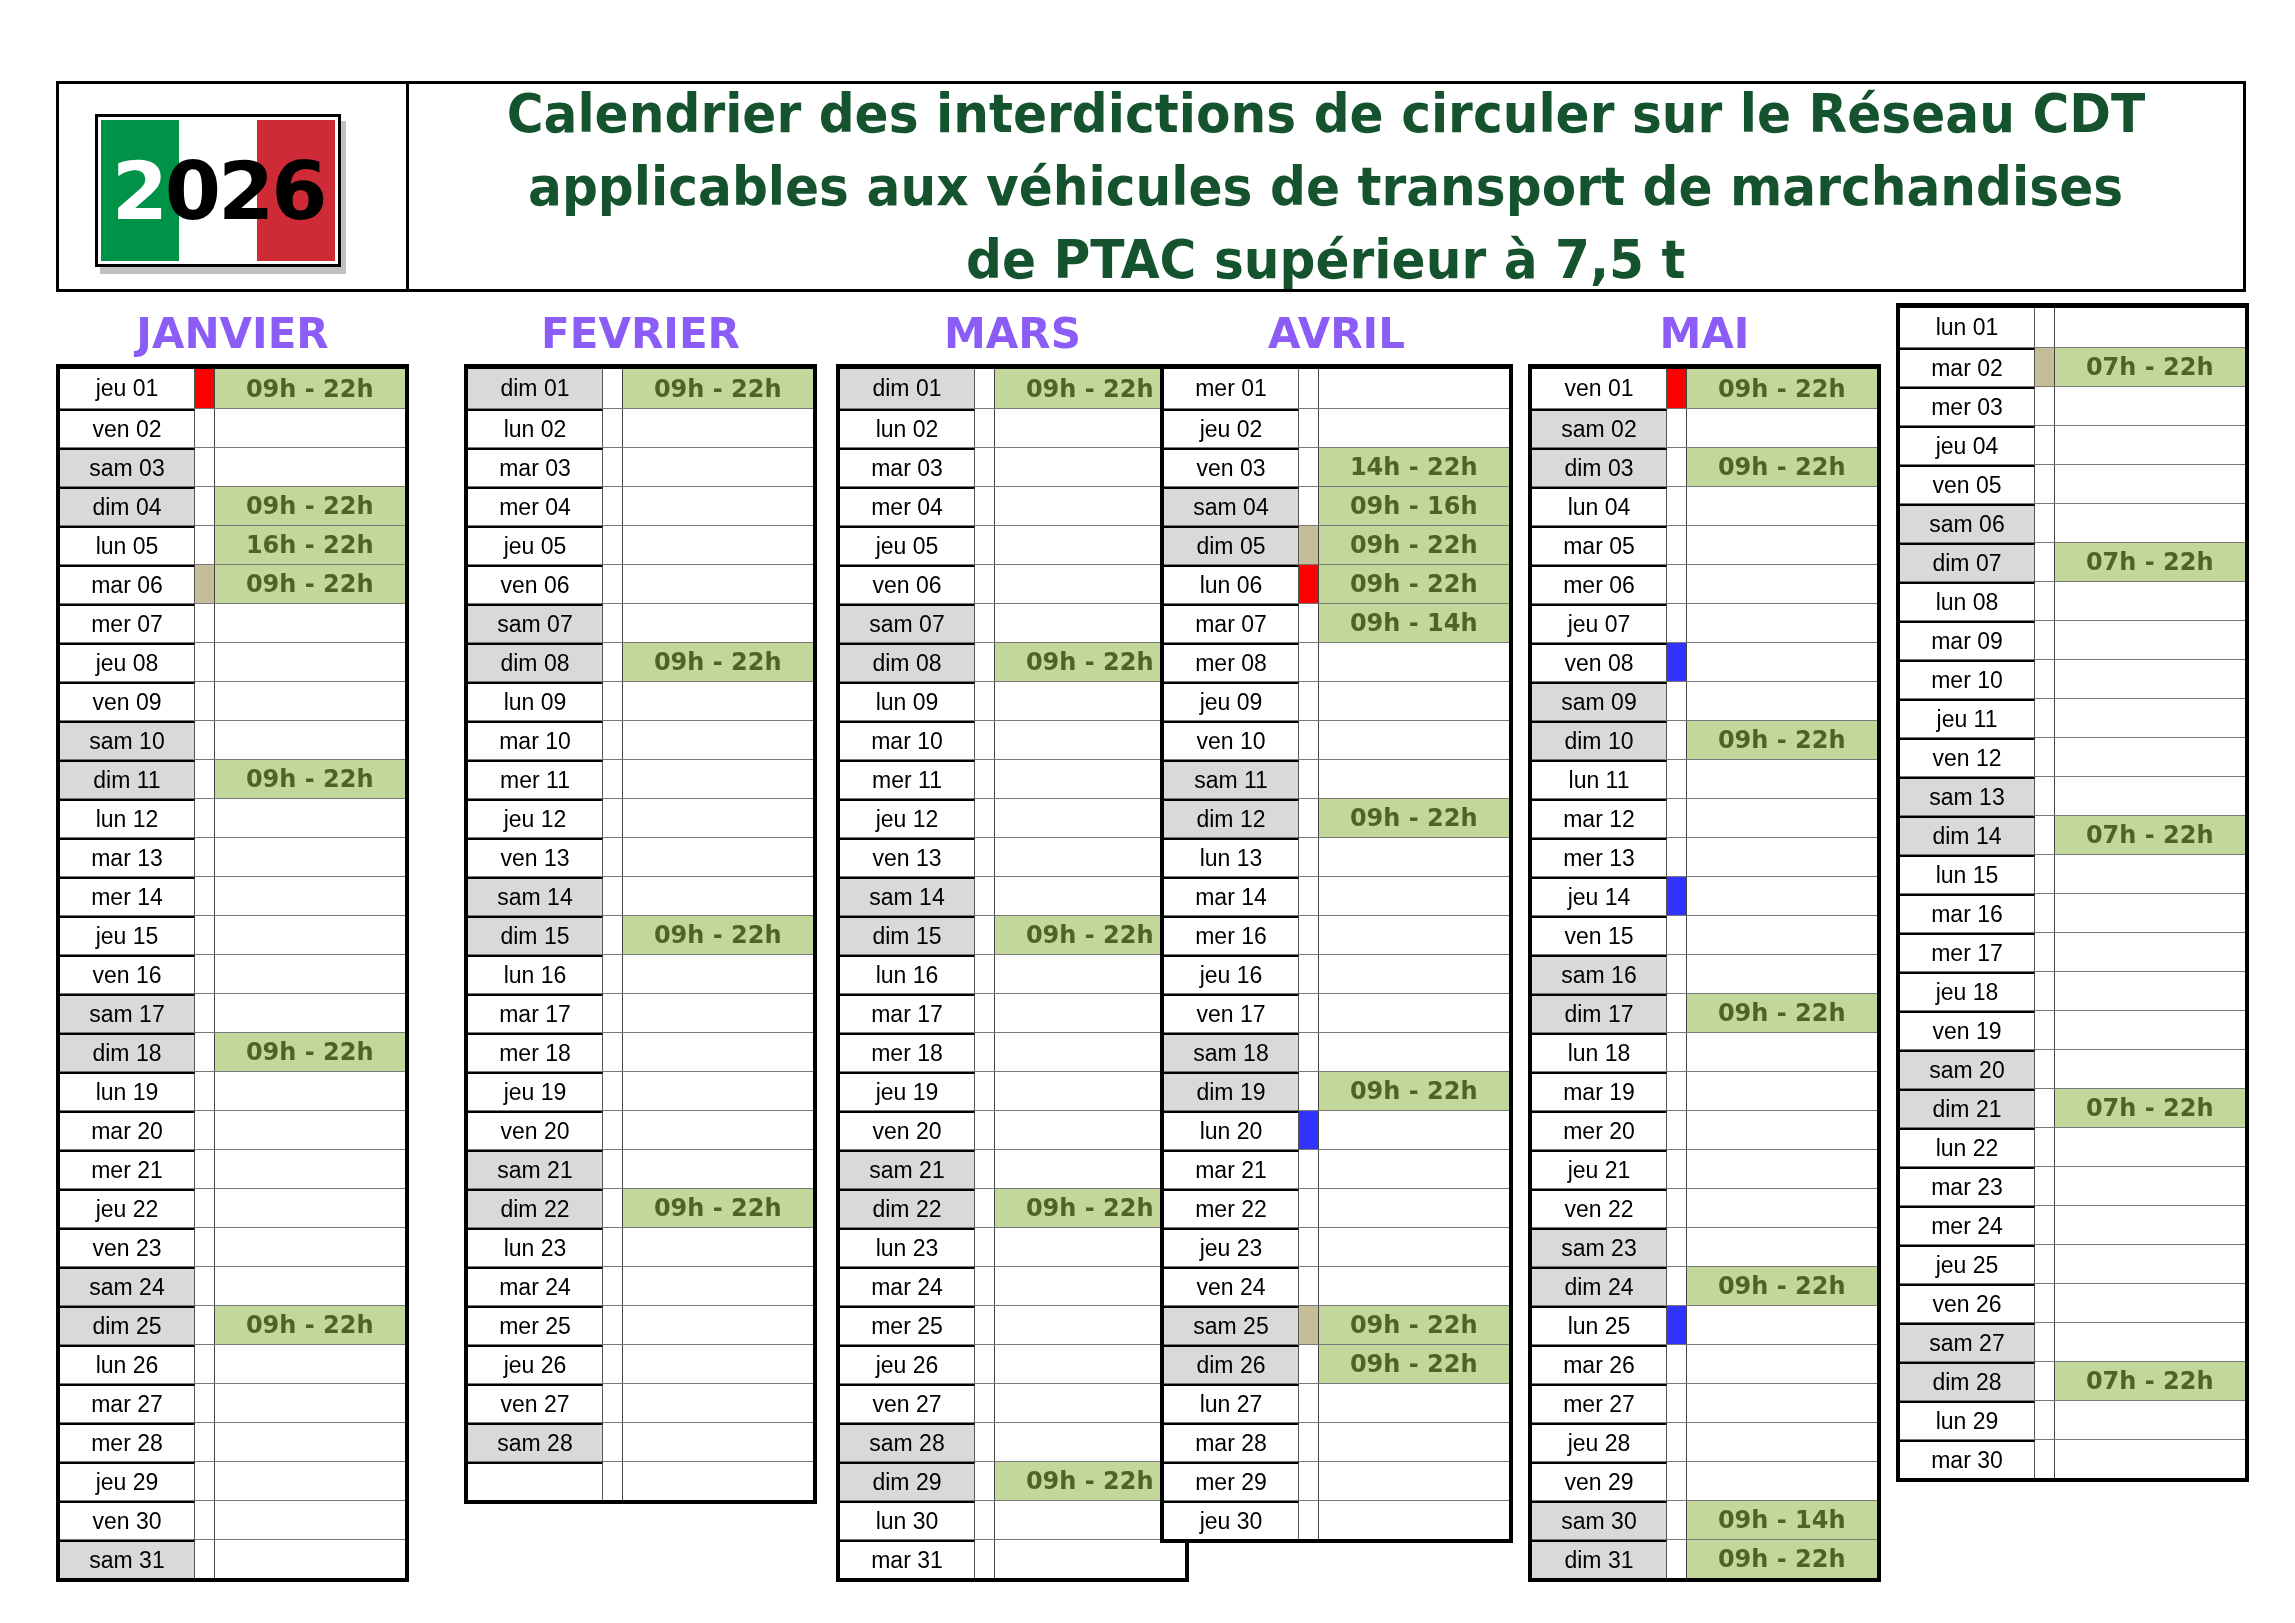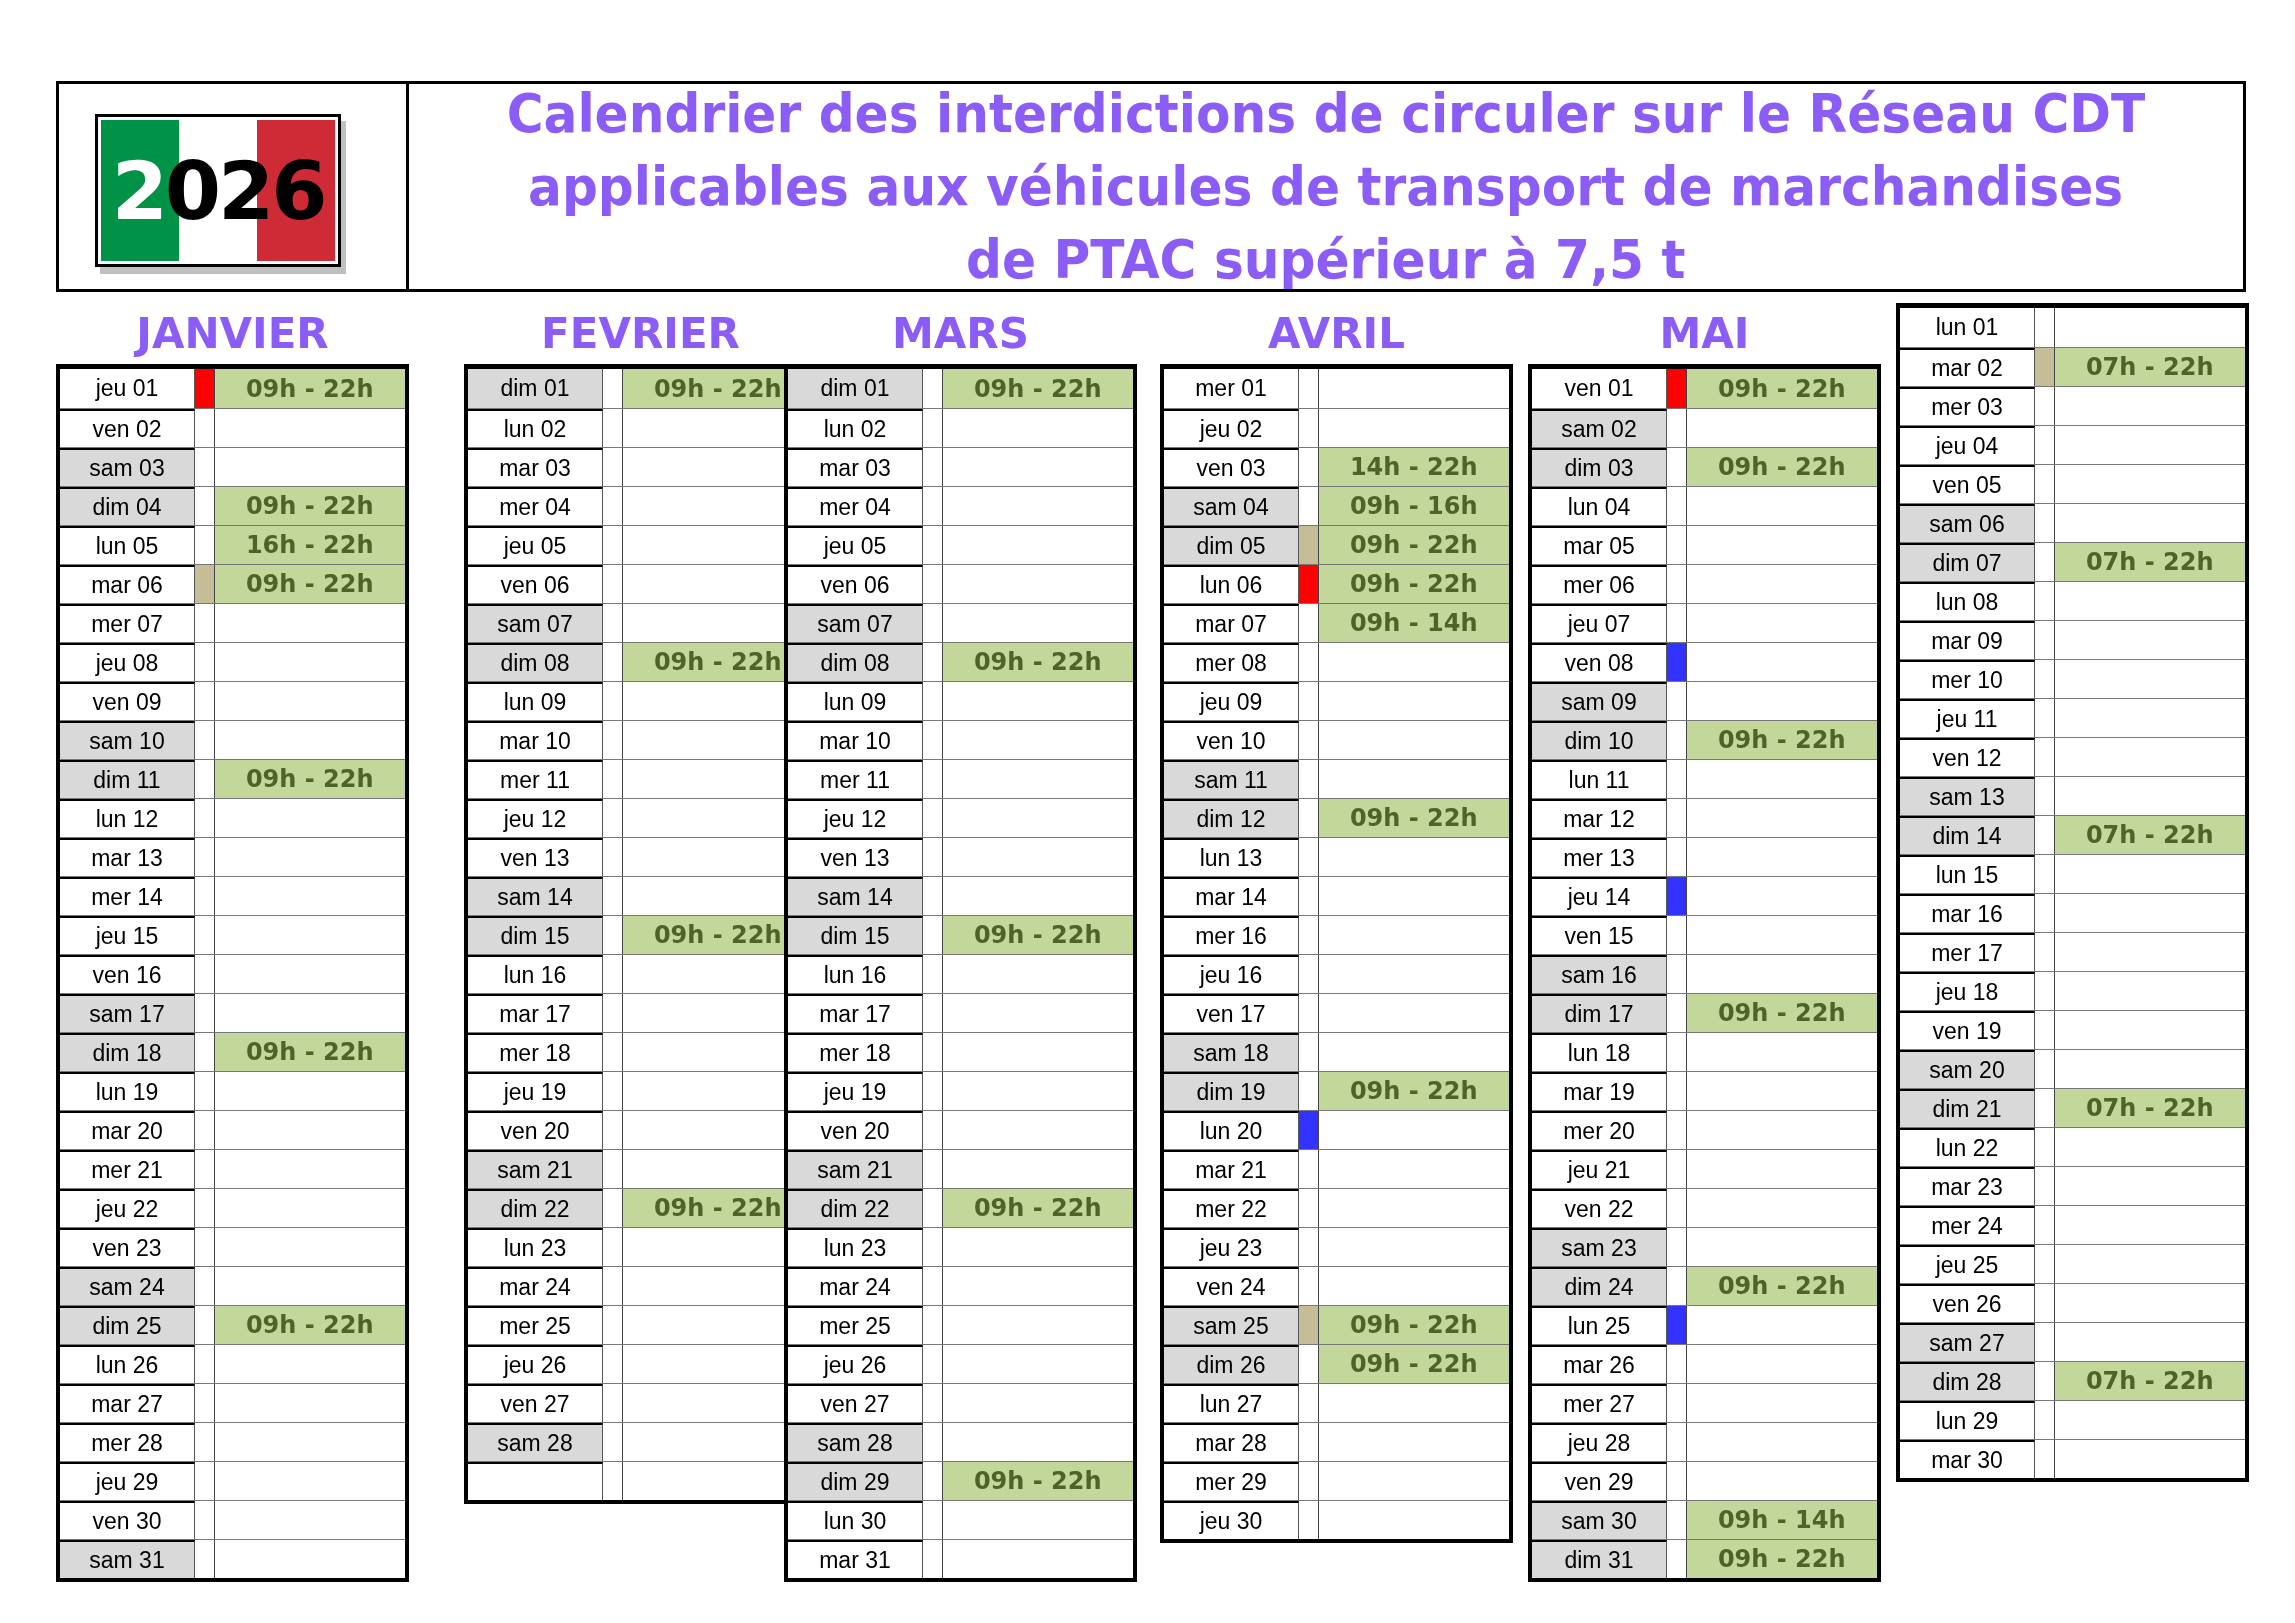--- a/index.html
+++ b/index.html
@@ -8,21 +8,21 @@
   .header-divider { position:absolute; left:347px; top:0; width:2.7px; height:100%; background:#000; }
   .logo-wrap { position:absolute; left:36px; top:30px; width:246px; height:153px; }
   .logo-shadow { position:absolute; left:5.4px; top:6.5px; width:246px; height:153px; background:#c0c0c0; }
   .logo { position:absolute; left:0; top:0; width:246px; height:153px; border:3.2px solid #000; background:#fff; box-sizing:border-box; }
   .flag { position:absolute; left:3.2px; top:3.2px; right:3.2px; bottom:3.2px; display:flex; }
   .flag .g { flex:1; background:#009246; }
   .flag .w { flex:1; background:#fff; }
   .flag .r { flex:1; background:#ce2b37; }
   .logo-year { position:absolute; left:0; top:0; width:100%; height:100%; display:flex; align-items:center; justify-content:center; font-family:"DejaVu Sans", sans-serif; font-weight:bold; font-size:81px; letter-spacing:-3.2px; }
   .logo-year span { display:inline-block; }
-  .title { position:absolute; left:350px; top:0; right:0; height:100%; display:flex; flex-direction:column; justify-content:center; align-items:center; font-family:"DejaVu Sans", sans-serif; font-weight:bold; font-size:54px; line-height:73px; text-align:center; color:#8b5cf6; }
+  .title { position:absolute; left:350px; top:0; right:0; height:100%; display:flex; flex-direction:column; justify-content:center; align-items:center; font-family:"DejaVu Sans", sans-serif; font-weight:bold; font-size:54px; line-height:73px; text-align:center; color:#14532d; }
   .title div { white-space:nowrap; transform:scaleX(0.93); }
   .month { position:absolute; top:303px; width:353px; }
   .month-title { height:61px; line-height:61px; text-align:center; font-family:"DejaVu Sans", sans-serif; font-weight:bold; font-size:42px; color:#8b5cf6; }
   .table { border:4.3px solid #000; border-top-width:5.4px; box-sizing:border-box; background:#c2410c; }
   .row { display:flex; height:39px; border-top:1.1px solid #777; box-sizing:border-box; }
   .row:first-child { border-top:none; }
   .day { width:135px; height:100%; box-sizing:border-box; border-top:2.7px solid #000; display:flex; align-items:center; justify-content:center; font-size:23px; color:#000; background:#fff; border-right:0.8px solid #555; }
   .row:first-child .day { border-top:none; }
   .day.we { background:#d9d9d9; }
   .marker { width:19.5px; height:100%; border-right:0.8px solid #444; box-sizing:border-box; background:#fff; }
@@ -365,21 +365,21 @@
           <div class="marker"></div>
           <div class="hours"></div>
         </div>
         <div class="row blank">
           <div class="day"></div>
           <div class="marker"></div>
           <div class="hours"></div>
         </div>
       </div>
     </div>
-    <div class="month" style="left: 784px;">
+    <div class="month" style="left: 836px;">
       <div class="month-title">MARS</div>
       <div class="table">
         <div class="row">
           <div class="day we">dim 01</div>
           <div class="marker"></div>
           <div class="hours on">09h - 22h</div>
         </div>
         <div class="row">
           <div class="day">lun 02</div>
           <div class="marker"></div>

